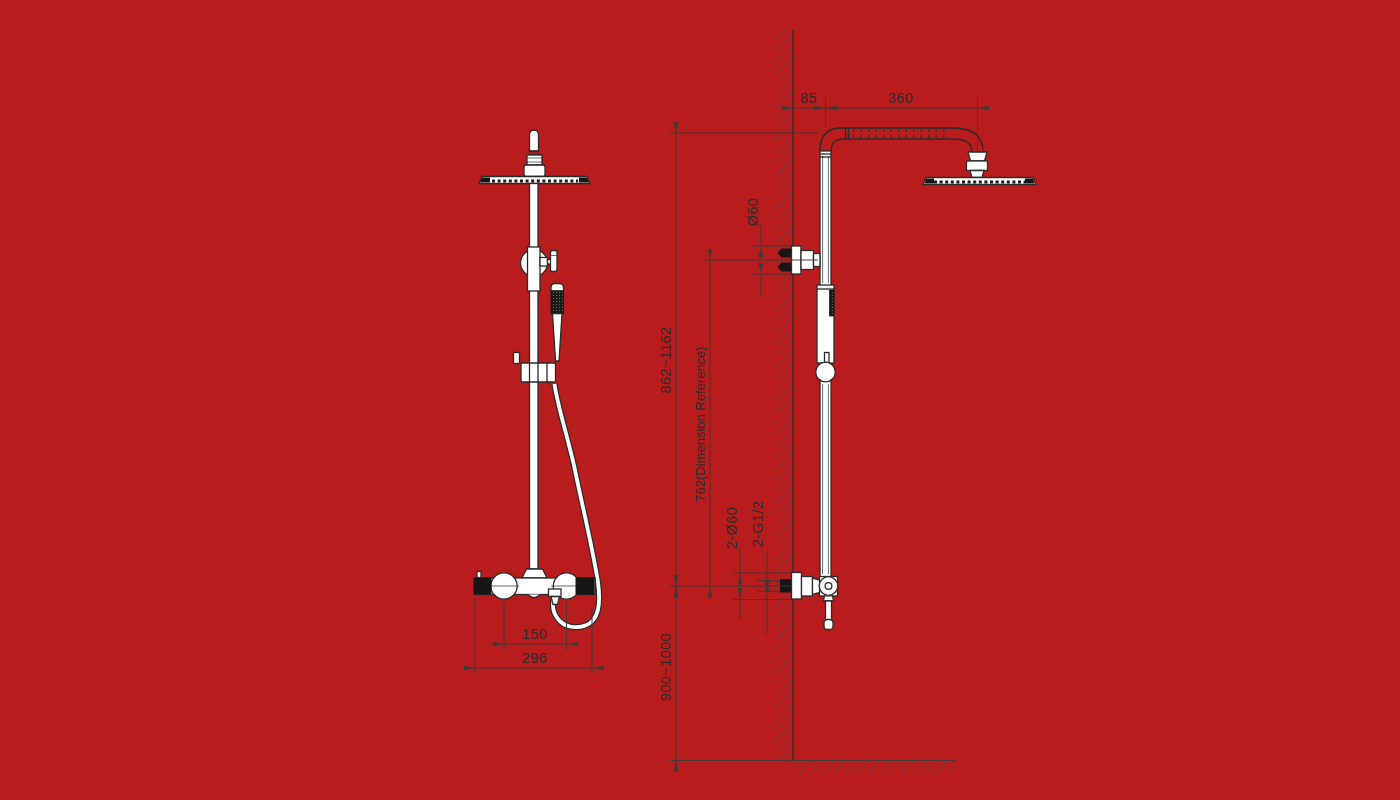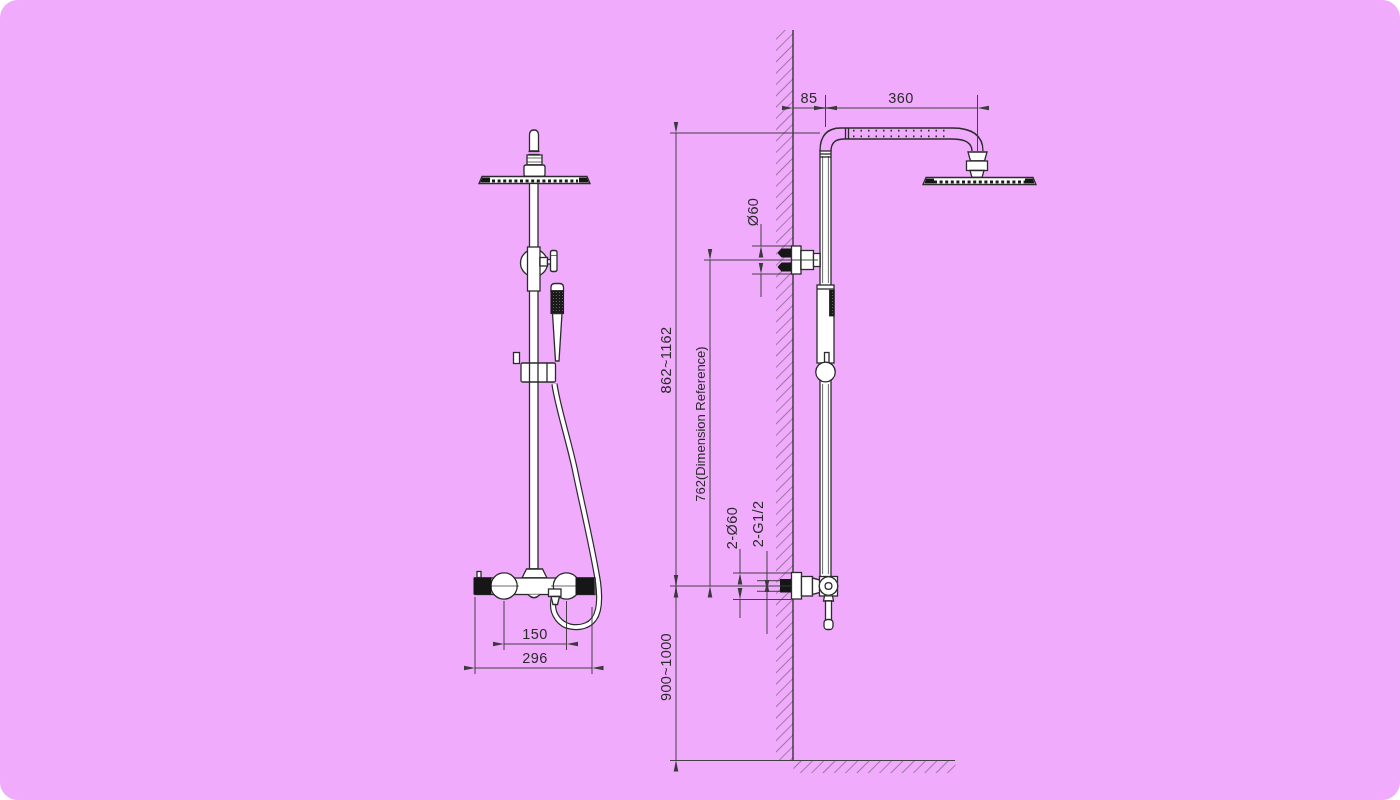--- a/index.html
+++ b/index.html
@@ -1,16 +1,16 @@
 <!DOCTYPE html>
 <html><head>
 <meta charset="utf-8">
 <style>
   html,body{margin:0;padding:0;background:#ffffff;}
-  .canvas{position:relative;width:1400px;height:800px;background:#f0abfc;overflow:hidden;border-radius:18px;}
+  .canvas{position:relative;width:1400px;height:800px;background:#b91c1c;overflow:hidden;}
   svg{display:block;}
   
   .s  {stroke:#2b2b2b;stroke-width:1.3;fill:none;}
   .sw {stroke:#2b2b2b;stroke-width:1.3;fill:#ffffff;}
   .t  {stroke:#2b2b2b;stroke-width:0.7;fill:none;}
   .blk{fill:#161616;stroke:none;}
   
   .d  {stroke:#3a3a3a;stroke-width:0.95;fill:none;}
   .noz{stroke:#1b1b1b;stroke-width:3;fill:none;stroke-dasharray:3 2.6;}
   .tick{stroke:#2b2b2b;stroke-width:1.8;fill:none;stroke-dasharray:1.5 6;}

